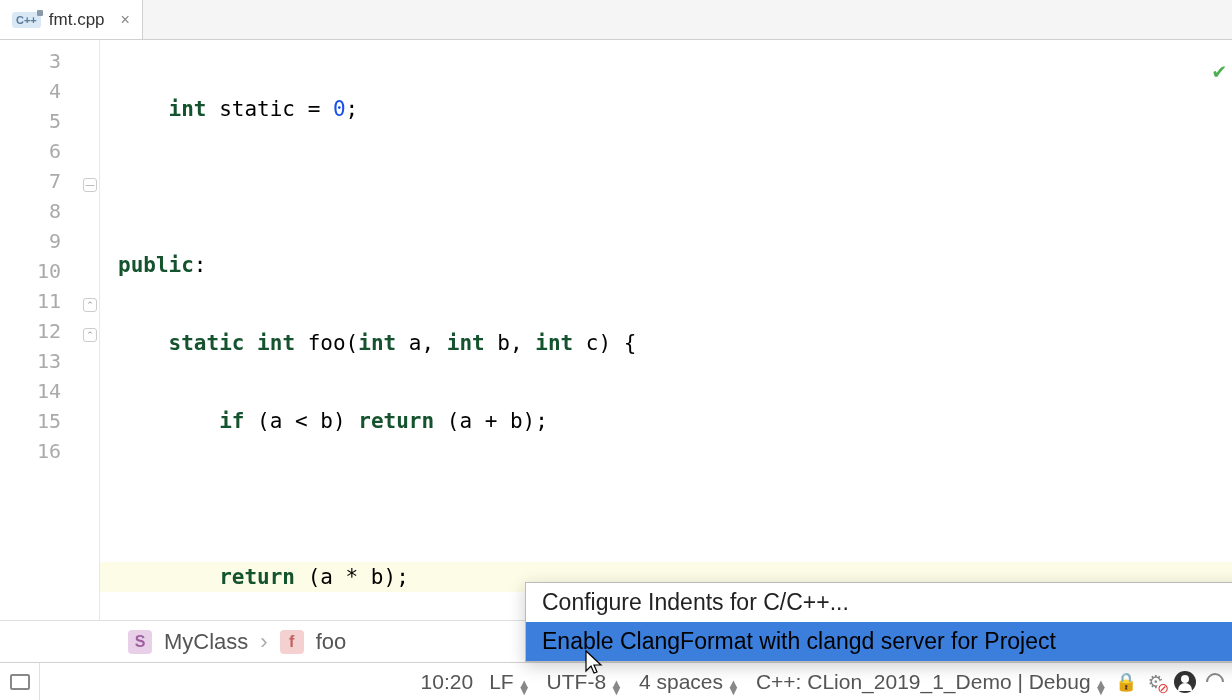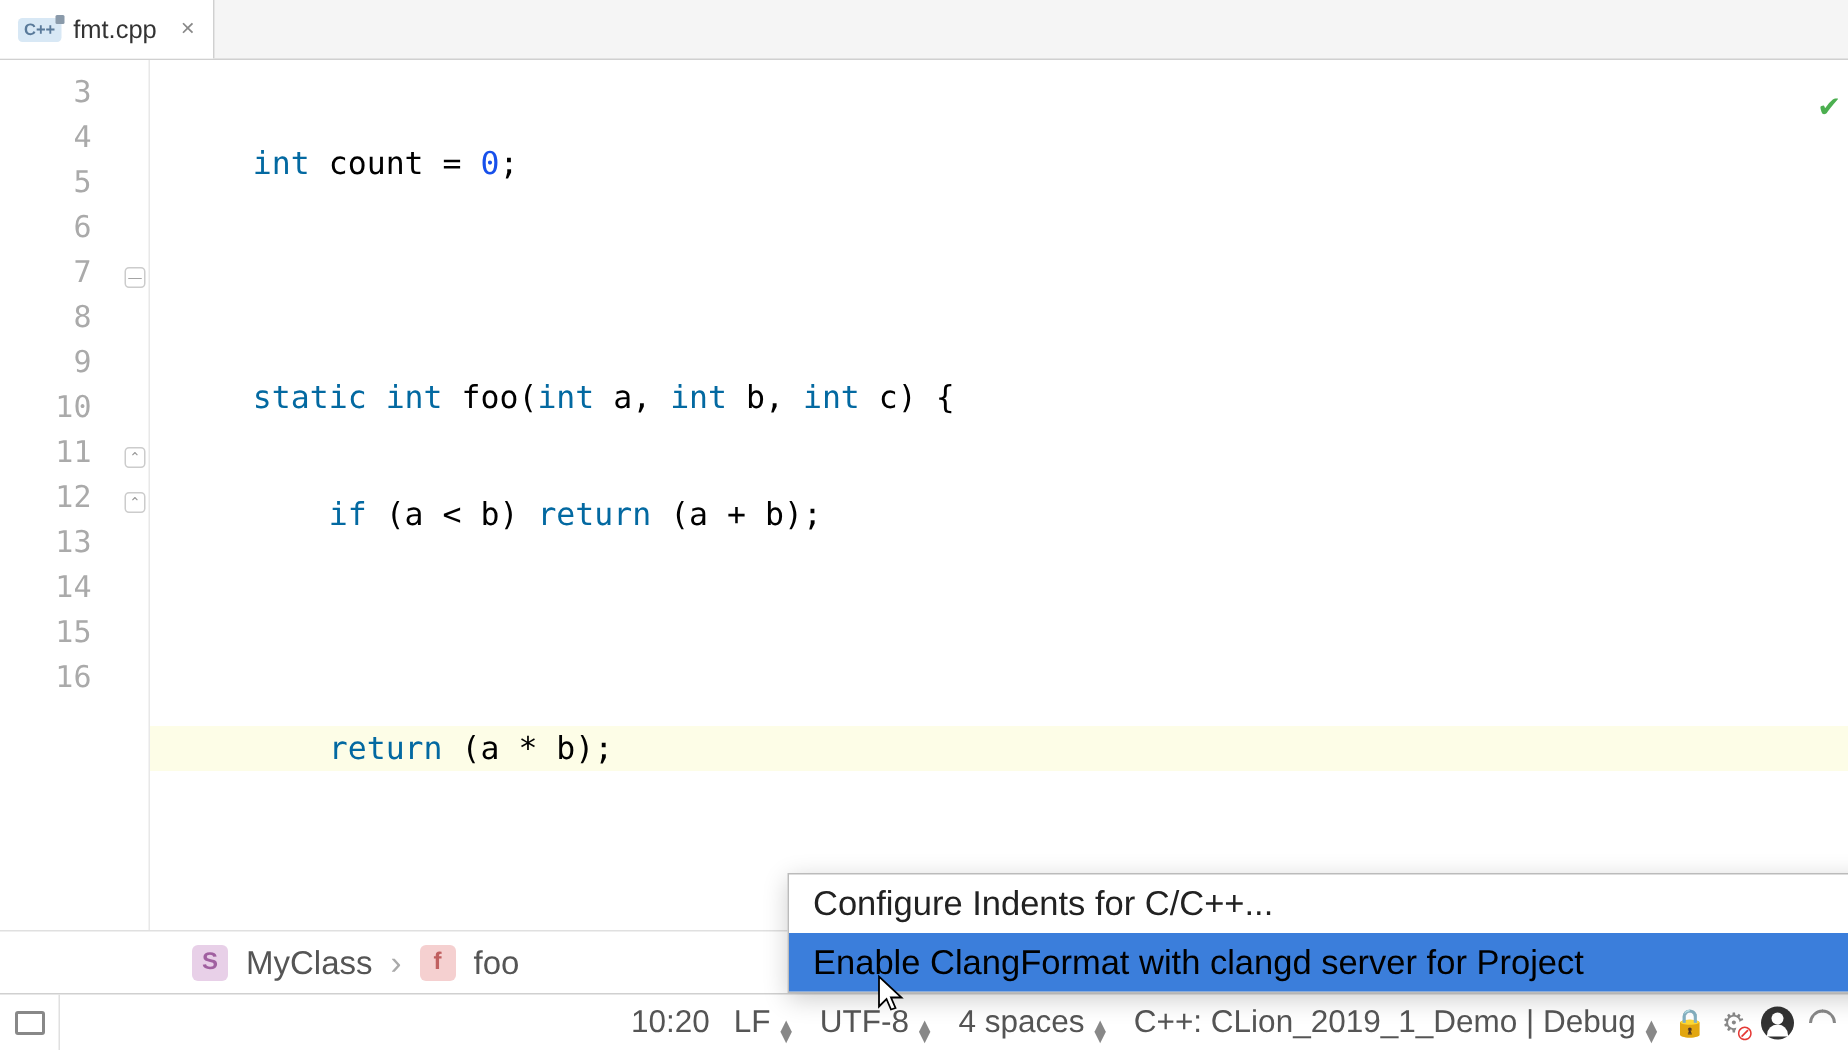--- a/index.html
+++ b/index.html
@@ -97,21 +97,21 @@
       white-space: pre;
     }
     .code-line {
       height: 30px;
       line-height: 30px;
       padding-left: 18px;
     }
     .highlighted-line {
       background: #fdfde7;
     }
-    .kw { color: #0369a1; font-weight: normal; }
+    .kw { color: #14532d; font-weight: bold; }
     .num { color: #1750eb; }
     .success-check {
       position: absolute;
       top: 18px;
       right: 6px;
       color: #4caf50;
       font-size: 22px;
     }
     .breadcrumb-bar {
       position: absolute;
@@ -299,22 +299,23 @@
     <div class="line-number">12</div>
     <div class="line-number">13</div>
     <div class="line-number">14</div>
     <div class="line-number">15</div>
     <div class="line-number">16</div>
     <div class="fold-marker" style="top:138px">—</div>
     <div class="fold-marker" style="top:258px">⌃</div>
     <div class="fold-marker" style="top:288px">⌃</div>
   </div>
   <div class="code-area">
-    <div class="code-line"><span>    </span><span class="kw">int</span><span> count = </span><span class="num">0</span><span>;</span></div>
+    <div class="code-line"><span>    </span><span class="kw">int</span><span> static = </span><span class="num">0</span><span>;</span></div>
     <div class="code-line"><span></span></div>
+    <div class="code-line"><span class="kw">public</span><span>:</span></div>
     <div class="code-line"><span>    </span><span class="kw">static</span><span> </span><span class="kw">int</span><span> foo(</span><span class="kw">int</span><span> a, </span><span class="kw">int</span><span> b, </span><span class="kw">int</span><span> c) {</span></div>
     <div class="code-line"><span>        </span><span class="kw">if</span><span> (a &lt; b) </span><span class="kw">return</span><span> (a + b);</span></div>
     <div class="code-line"><span></span></div>
     <div class="code-line highlighted-line"><span>        </span><span class="kw">return</span><span> (a * b);</span></div>
     
     
     
     
     
     

